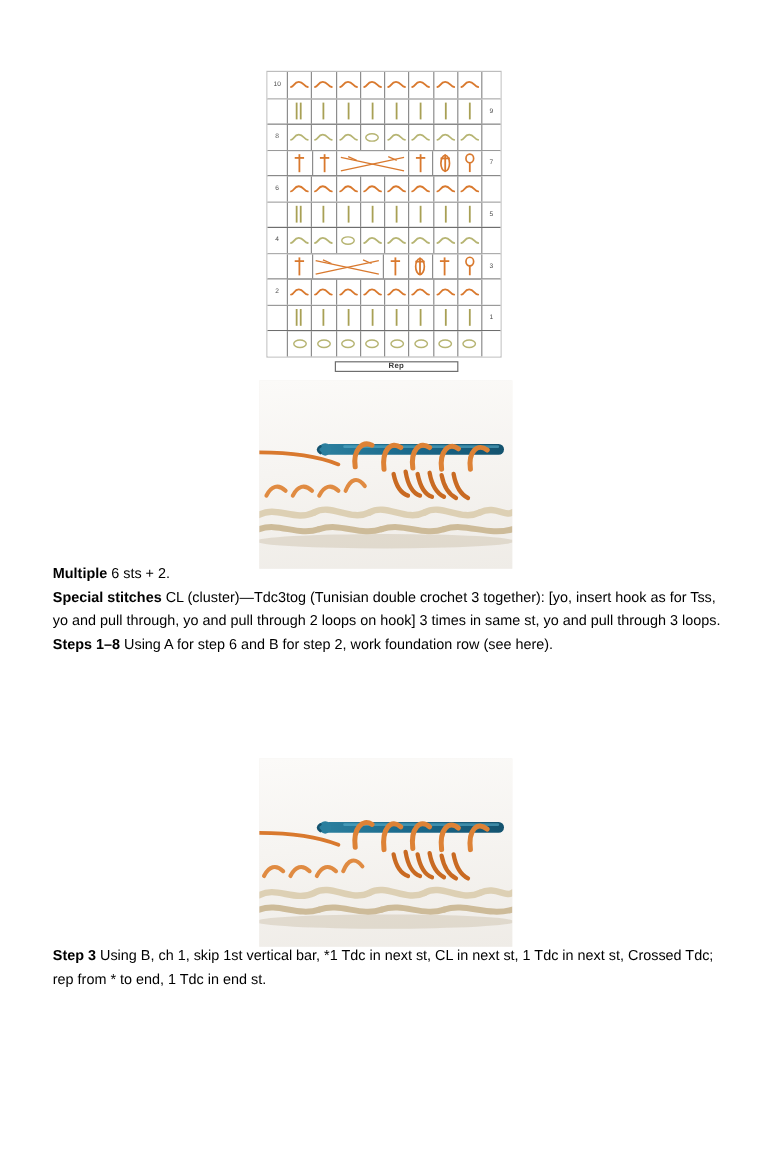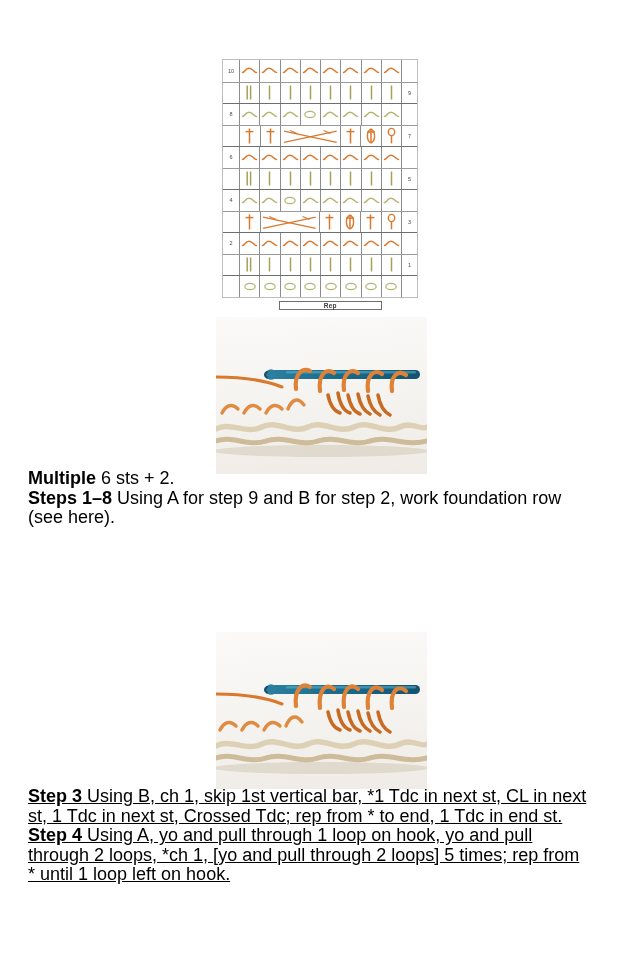--- a/index.html
+++ b/index.html
@@ -103,29 +103,29 @@
 
   .photo-bg {
     position: absolute; inset: 0;
     background: linear-gradient(175deg,#fbfaf8 0%,#f6f4f1 45%,#efece7 100%);
   }
   .photo svg.art { position: absolute; inset: 0; display: block; }
 
   
   .text-block {
     position: absolute;
-    left: 28px;
+    left: 44px;
     width: 562px;
-    font-size: 18px;
+    font-size: 12px;
     line-height: 19.6px;
     color: #000;
     font-family: "Liberation Sans", sans-serif;
   }
   .tb-1 { top: 469px; }
-  .tb-2 { top: 787px; text-decoration: underline; }
+  .tb-2 { top: 787px; }
   .para { margin: 0 0 0 0; }
   .para + .para { margin-top: 0px; }
   b { font-weight: bold; }
 </style>
 </head>
 <body>
 
 <div class="page">
 
   <div class="chart-wrap">
@@ -867,21 +867,22 @@
         <path d="M102 124 C 120 118, 136 130, 154 124"></path>
         <path d="M154 124 C 172 118, 190 130, 211 124"></path>
       </g>
 
       <ellipse cx="105" cy="134" rx="108" ry="6" fill="#b9a98a" opacity="0.30"></ellipse>
     </svg>
   </div>
 
   <div class="text-block tb-1">
     <p class="para"><b>Multiple</b><span> 6 sts + 2.</span></p>
-    <p class="para"><b>Steps 1–8</b><span> Using A for step 9 and B for step 2, work foundation row (see here).</span></p>
+    <p class="para"><b>Special stitches</b><span> CL (cluster)—Tdc3tog (Tunisian double crochet 3 together): [yo, insert hook as for Tss, yo and pull through, yo and pull through 2 loops on hook] 3 times in same st, yo and pull through 3 loops.</span></p>
+    <p class="para"><b>Steps 1–8</b><span> Using A for step 6 and B for step 2, work foundation row (see here).</span></p>
   </div>
 
   <div class="photo photo-2">
     <div class="photo-bg"></div>
     <svg class="art" viewBox="0 0 211 157">
       <defs>
         <linearGradient id="hookG2" x1="0" y1="0" x2="1" y2="0">
           <stop offset="0" stop-color="#2b7f9e"></stop>
           <stop offset="0.45" stop-color="#1b6a8c"></stop>
           <stop offset="1" stop-color="#14536f"></stop>
@@ -927,16 +928,15 @@
         <path d="M50 126 C 68 120, 84 132, 102 126"></path>
         <path d="M102 126 C 120 120, 136 132, 154 126"></path>
         <path d="M154 126 C 172 120, 190 132, 211 126"></path>
       </g>
       <ellipse cx="105" cy="136" rx="108" ry="6" fill="#b9a98a" opacity="0.30"></ellipse>
     </svg>
   </div>
 
   <div class="text-block tb-2">
     <p class="para"><b>Step 3</b><span> Using B, ch 1, skip 1st vertical bar, *1 Tdc in next st, CL in next st, 1 Tdc in next st, Crossed Tdc; rep from * to end, 1 Tdc in end st.</span></p>
-    <p class="para"><b>Step 4</b><span> Using A, yo and pull through 1 loop on hook, yo and pull through 2 loops, *ch 1, [yo and pull through 2 loops] 5 times; rep from * until 1 loop left on hook.</span></p>
   </div>
 
 </div>
 
 </body></html>

